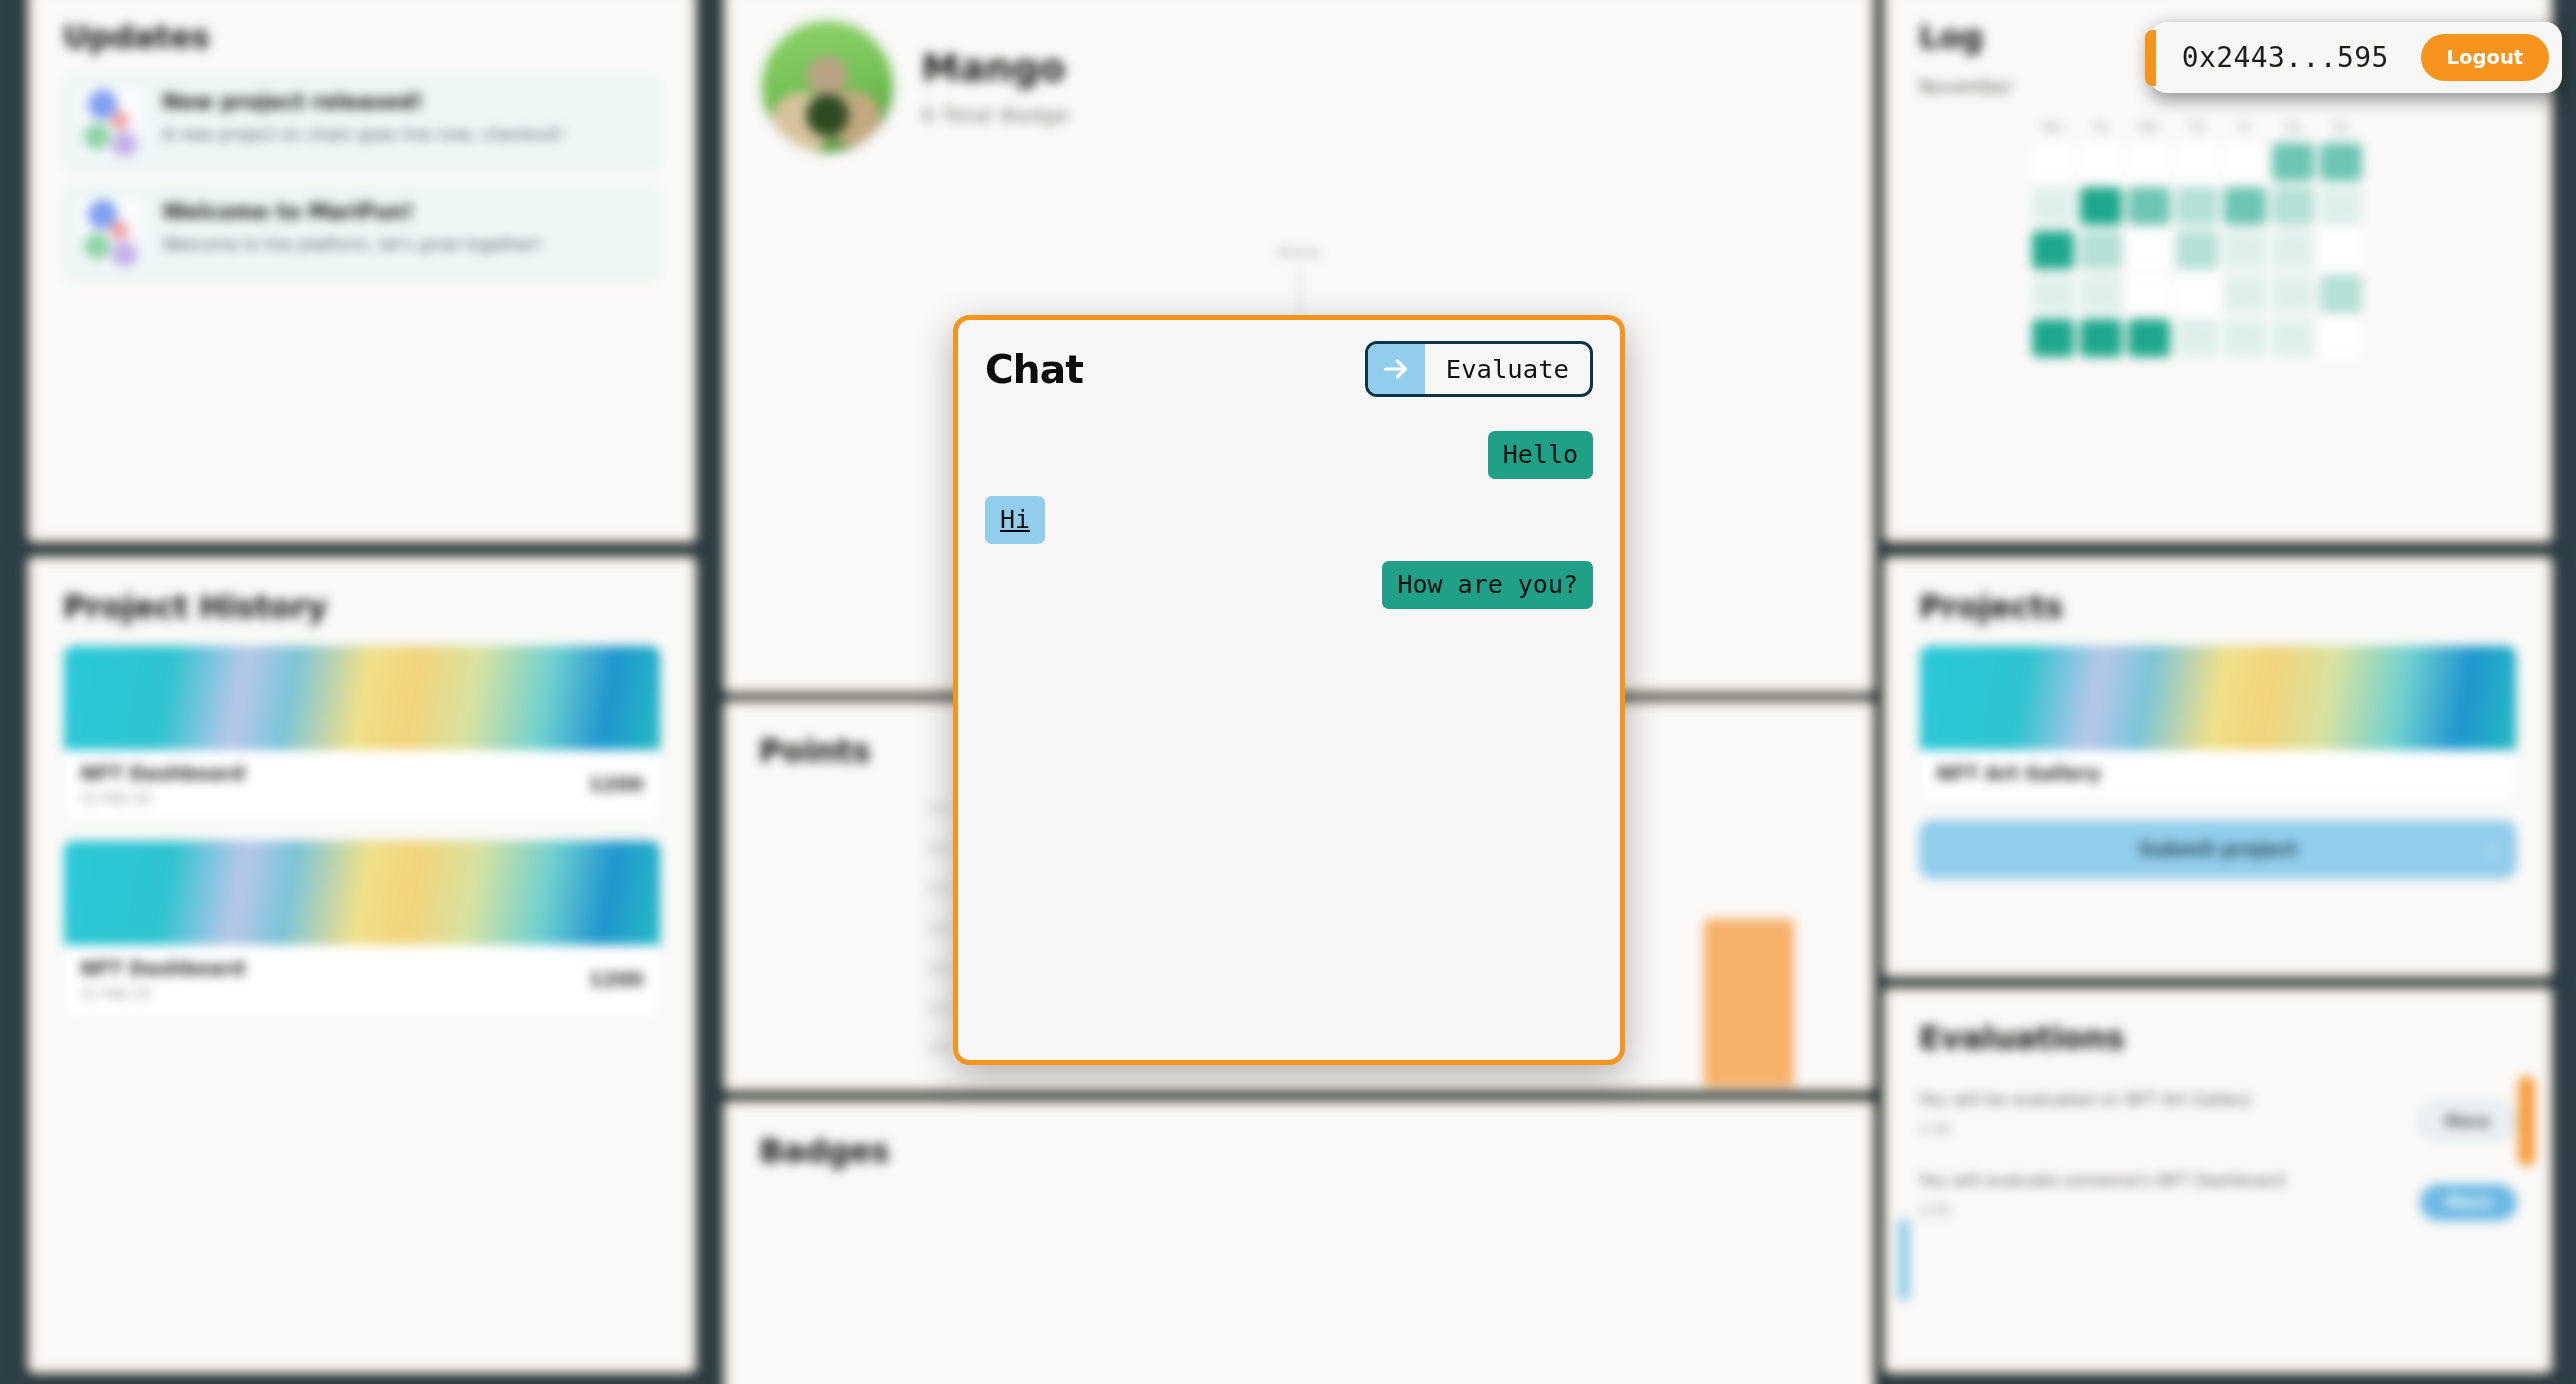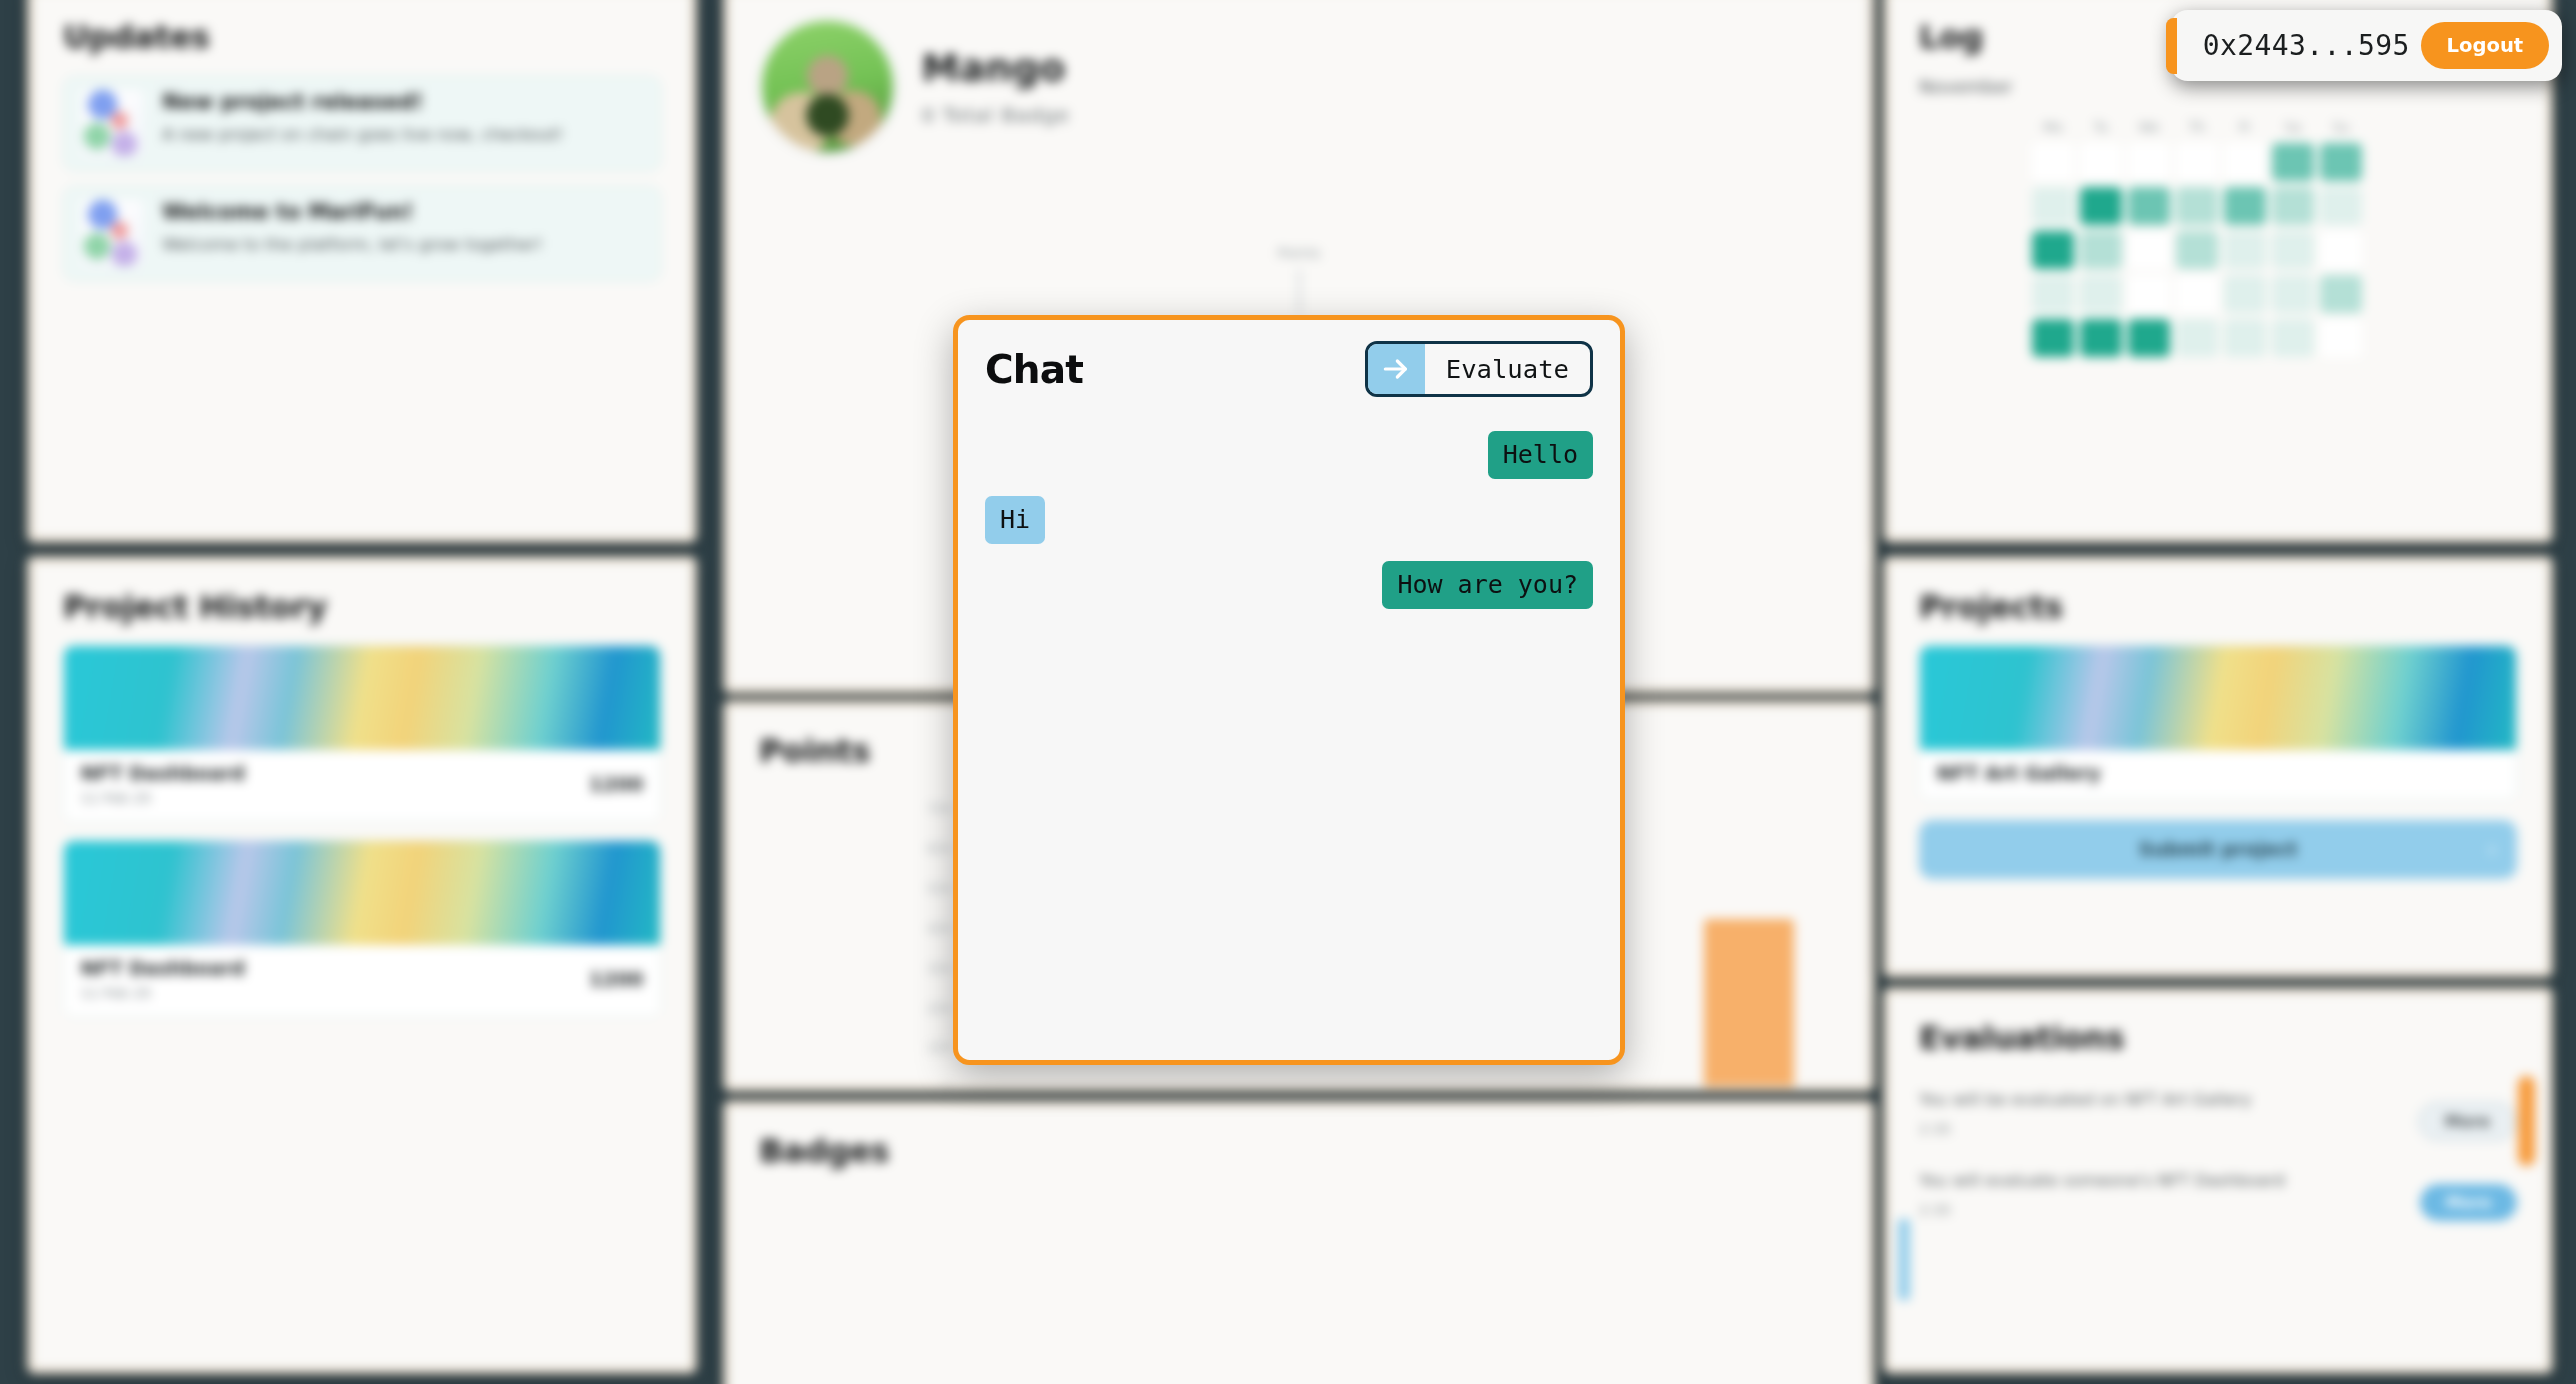--- a/index.html
+++ b/index.html
@@ -234,22 +234,22 @@
     position: absolute; right: 12px; top: 83px;
     width: 16.6px; height: 90px; border-radius: 8.3px; background: #f79b3c;
   }
   .eval-marker {
     position: absolute; left: 9px; top: 226px;
     width: 12px; height: 81px; border-radius: 3px; background: #92cdeb;
   }
 
   
   #wallet {
-    position: absolute; top: 10px; right: 13.6px;
-    display: flex; align-items: center; gap: 11px;
+    position: absolute; top: 22px; right: 13.6px;
+    display: flex; align-items: center; gap: 32px;
     background: #f7f7f6;
     border-radius: 16.6px;
     padding: 12px 13.6px 12px 32px;
     box-shadow: 0 6px 19.6px rgba(0,0,0,0.45);
     z-index: 40;
   }
   #wallet::before {
     content: ""; position: absolute; left: -4.5px; top: 7.5px;
     width: 10.5px; height: calc(100% - 15px);
     background: #f7941e; border-radius: 7.5px 0 0 7.5px; z-index: -1;
@@ -311,21 +311,21 @@
 
   .chat-log {
     flex: 1 1 auto;
     display: flex; flex-direction: column;
     gap: 16.6px;
     overflow: hidden;
     padding-top: 4.5px;
   }
   .bubble-row { display: flex; }
   .bubble-row.out { justify-content: flex-end; }
-  .bubble-row.in { justify-content: flex-start; }
+  .bubble-row.in { justify-content: flex-start; text-decoration: underline; }
   .bubble {
     padding: 10.5px 15px;
     border-radius: 6.8px;
     font-family: "DejaVu Sans Mono", "Liberation Mono", monospace;
     font-size: 25px;
     line-height: 1.1;
     color: #0d1011;
     max-width: 78%;
   }
   .bubble.out { background: #20a087; }

